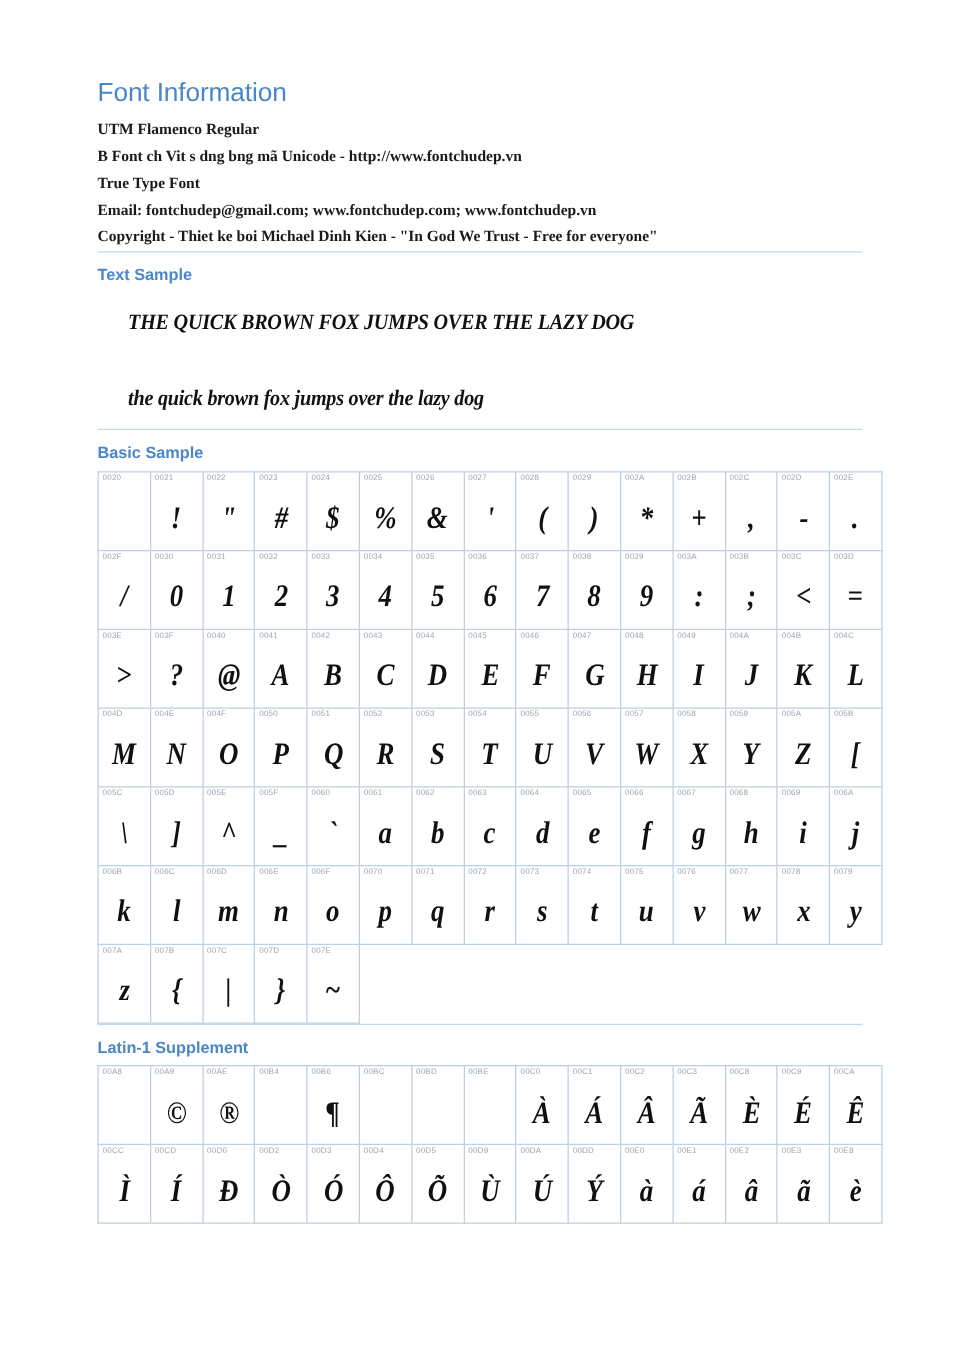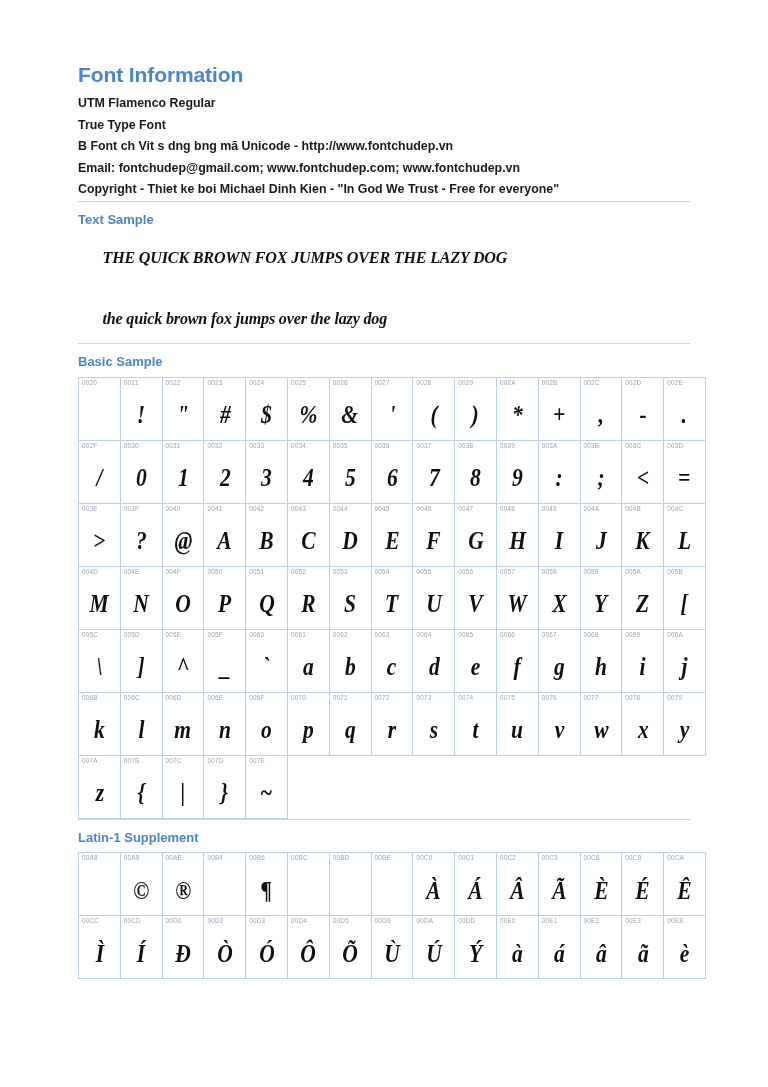--- a/index.html
+++ b/index.html
@@ -20,27 +20,28 @@
     box-sizing: border-box;
     padding: 0 78px;
     background: #ffffff;
   }
 
   
   .doc-title {
     margin: 0;
     padding-top: 62px;
     font-size: 21px;
-    font-weight: bold;
+    font-weight: normal;
     color: #4a86c8;
     letter-spacing: -0.1px;
     line-height: 1.25;
   }
   .meta-lines {
     margin-top: 5px;
+    font-family: Liberation Serif, serif;
   }
   .meta-line {
     font-size: 12.4px;
     font-weight: bold;
     color: #1a1a1a;
     line-height: 21.5px;
     white-space: nowrap;
   }
 
   
@@ -141,22 +142,22 @@
 </style>
 </head>
 <body>
 
 <div class="page">
 
   <div>
     <h1 class="doc-title">Font Information</h1>
     <div class="meta-lines">
       <div class="meta-line">UTM Flamenco Regular</div>
+      <div class="meta-line">B Font ch Vit s dng bng mã Unicode - http://www.fontchudep.vn</div>
       <div class="meta-line">True Type Font</div>
-      <div class="meta-line">B Font ch Vit s dng bng mã Unicode - http://www.fontchudep.vn</div>
       <div class="meta-line">Email: fontchudep@gmail.com; www.fontchudep.com; www.fontchudep.vn</div>
       <div class="meta-line">Copyright - Thiet ke boi Michael Dinh Kien - "In God We Trust - Free for everyone"</div>
     </div>
   </div>
 
   <div class="section">
     <hr class="section-rule">
     <div class="section-title">Text Sample</div>
     <div class="sample-area">
       <div class="sample-line sample-upper">THE QUICK BROWN FOX JUMPS OVER THE LAZY DOG</div>

